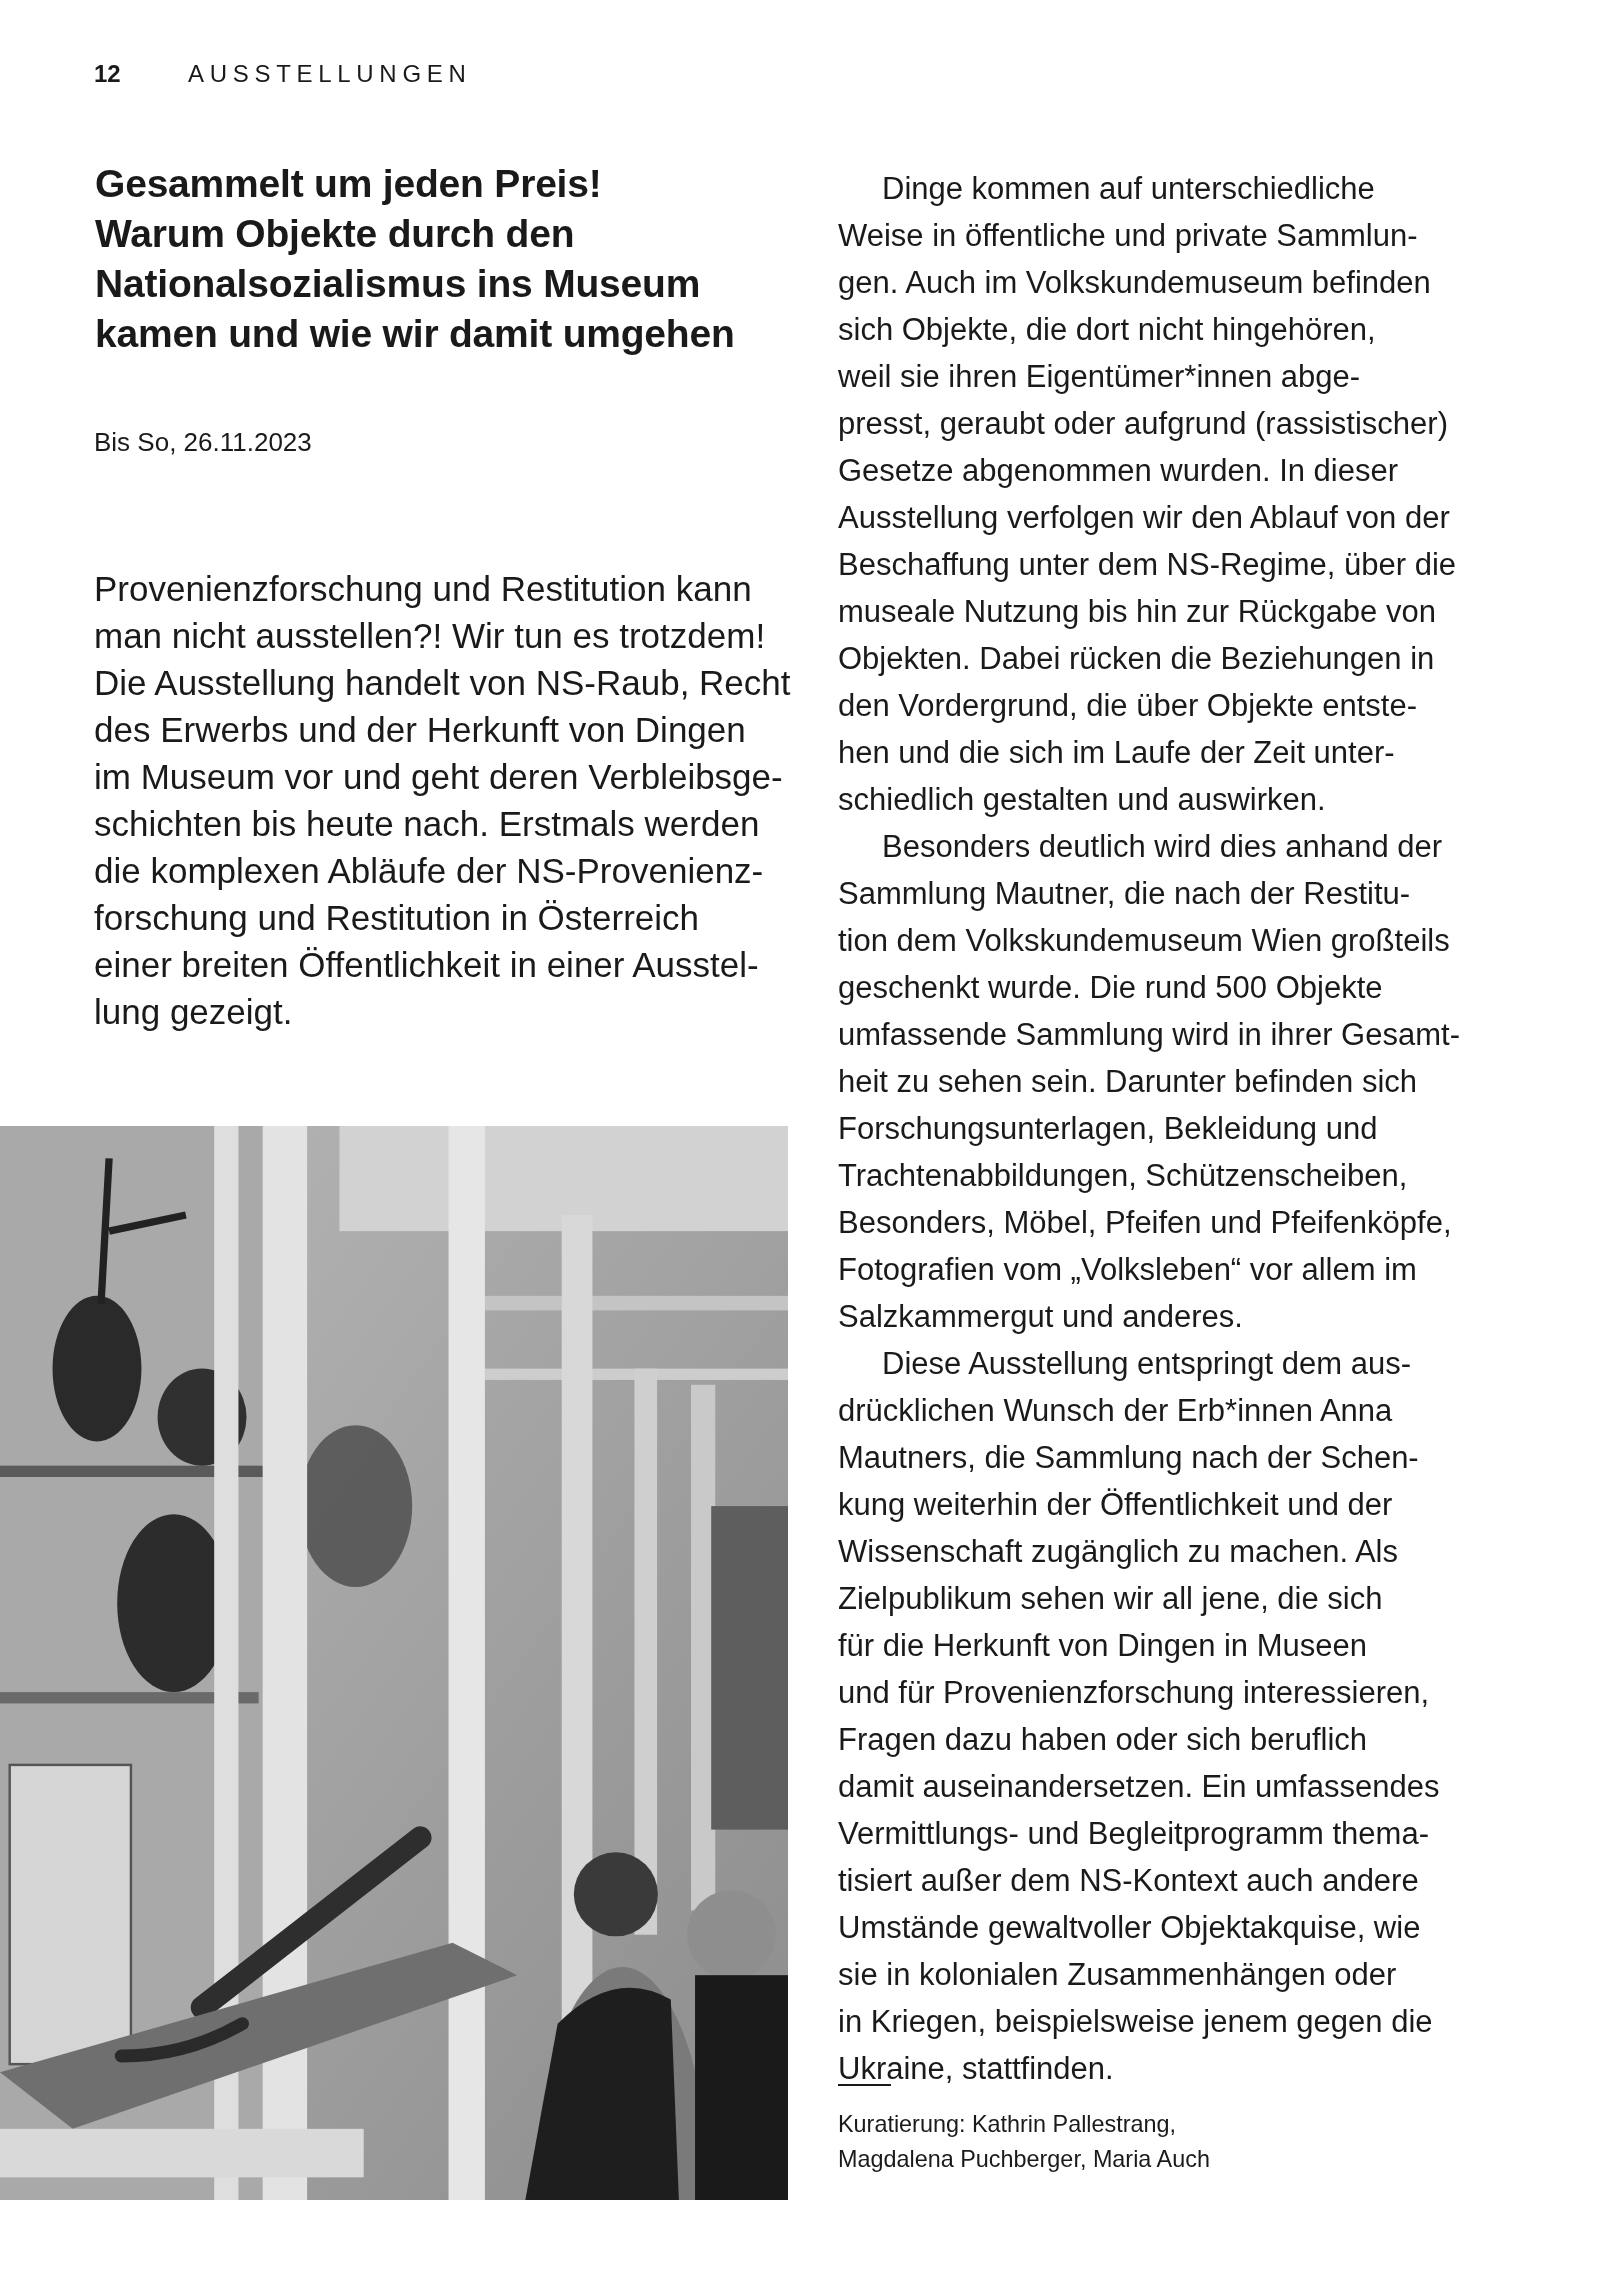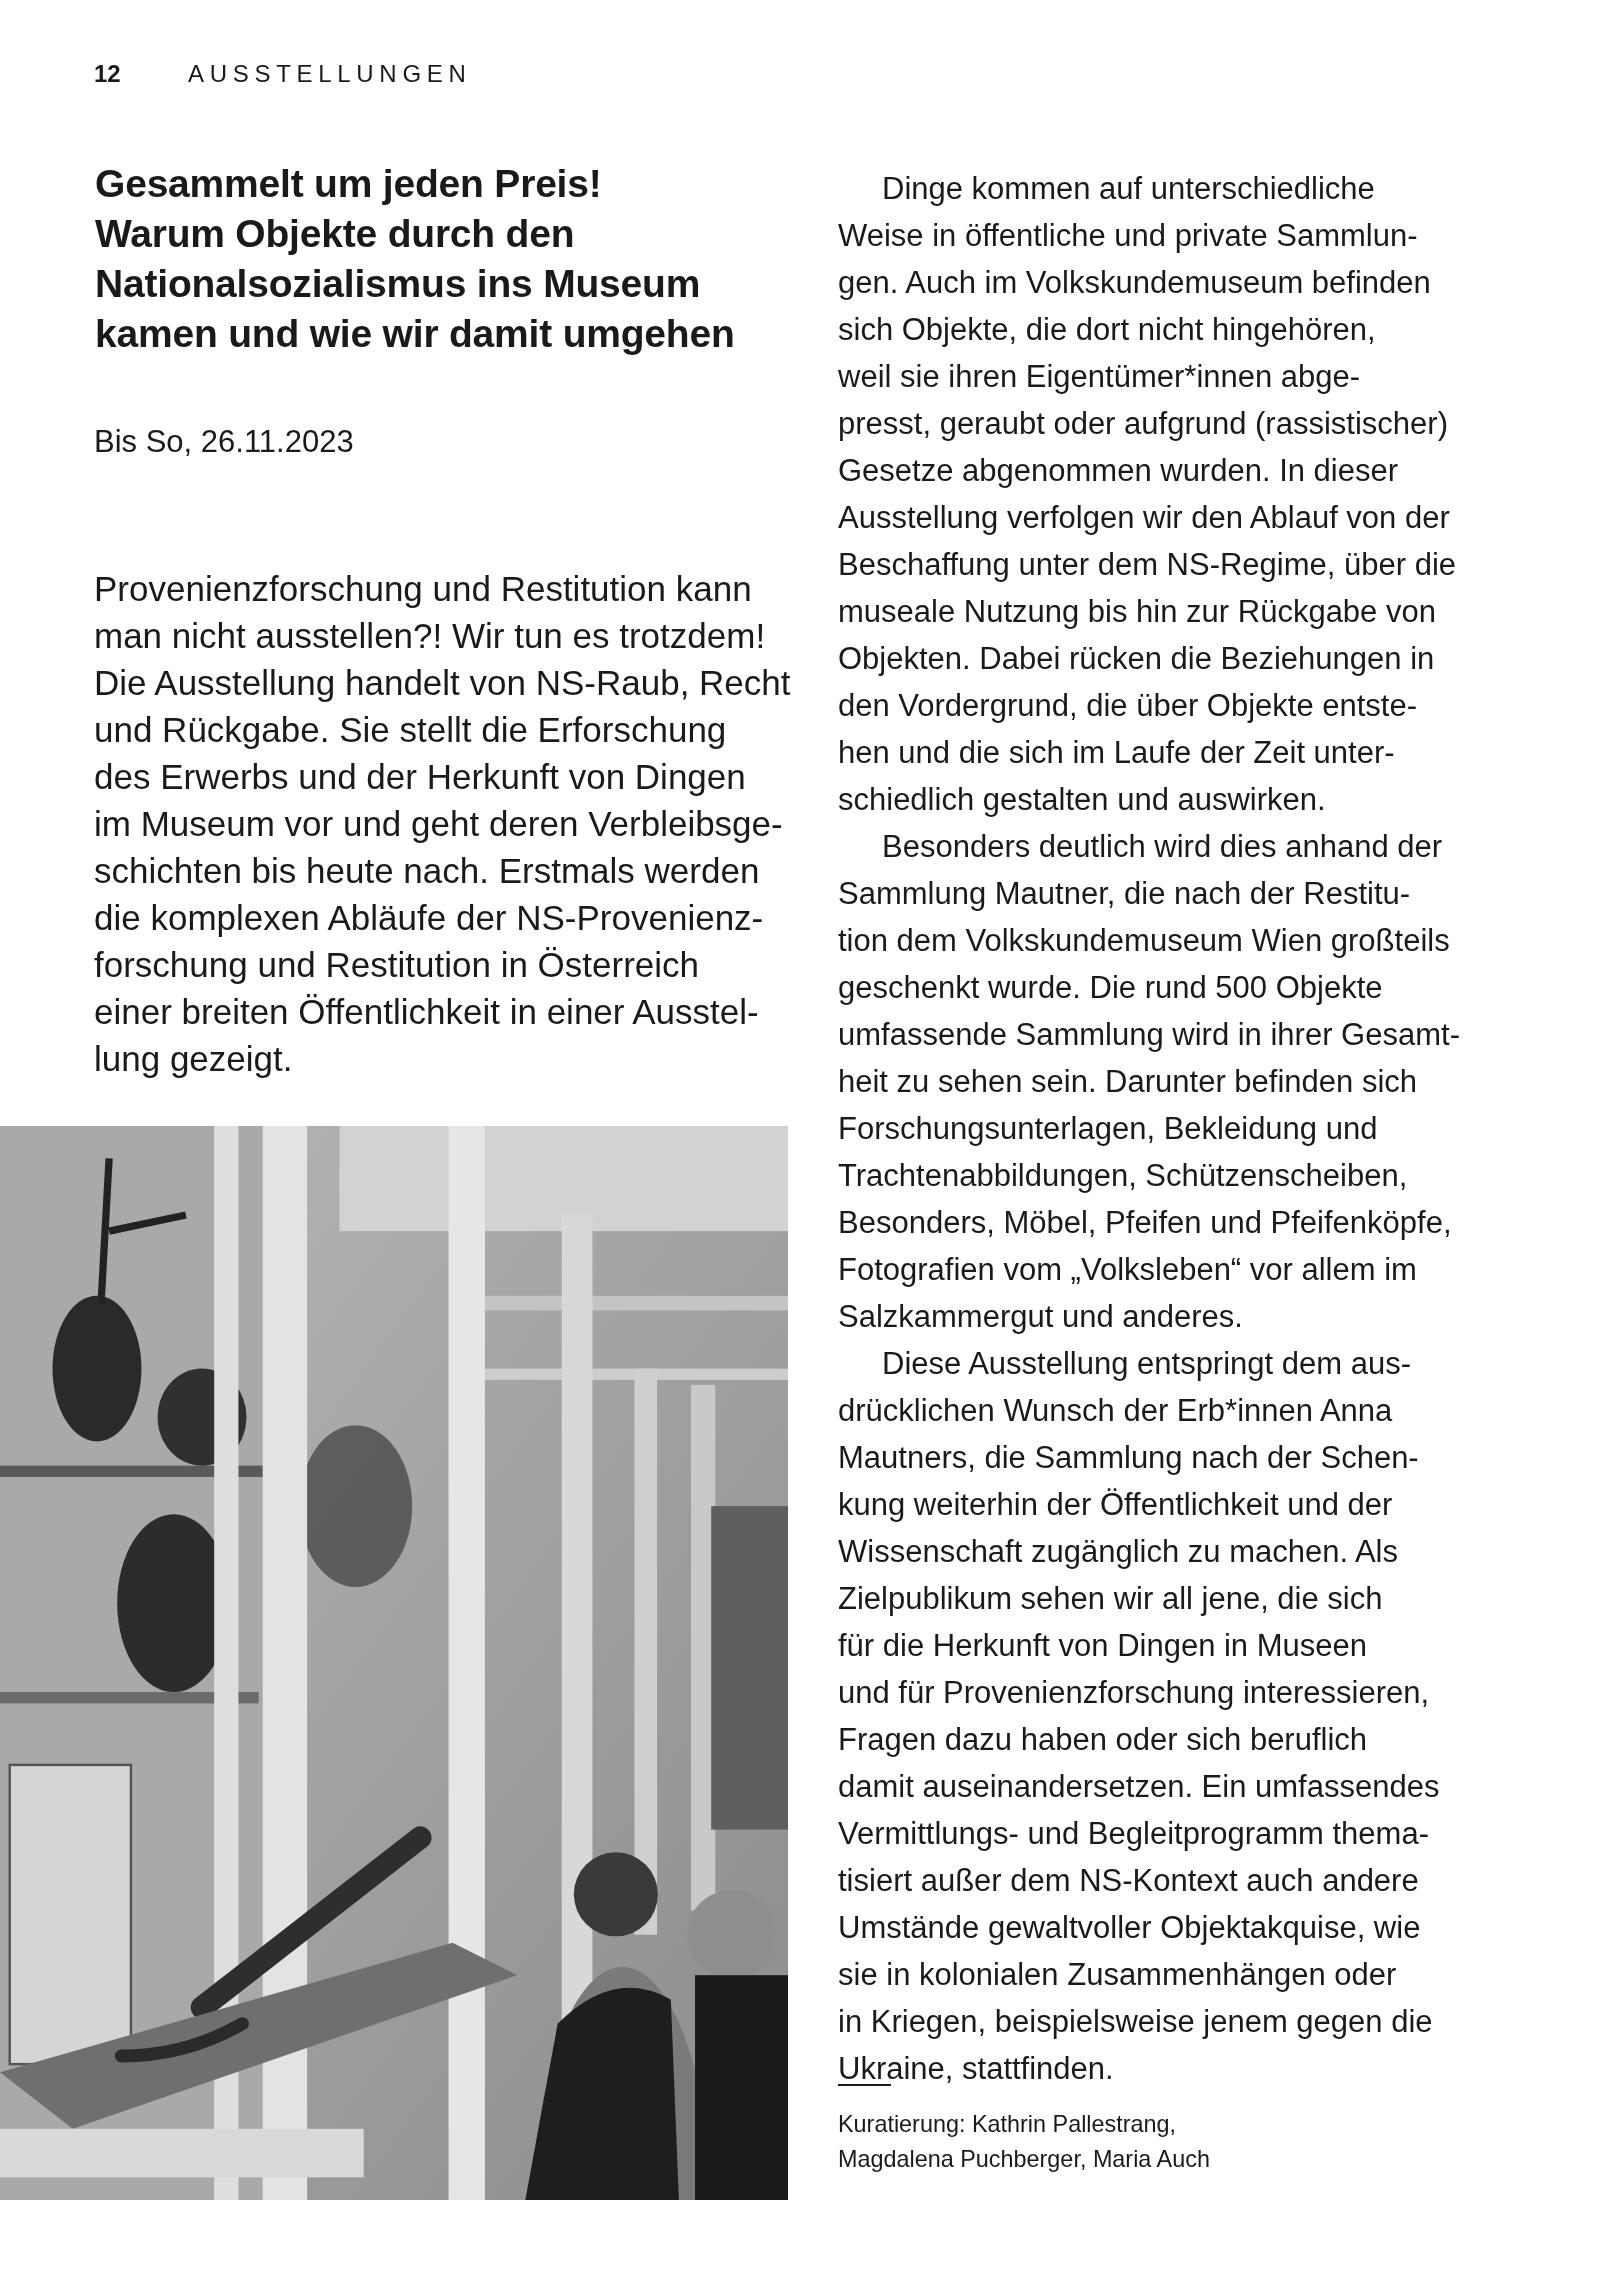--- a/index.html
+++ b/index.html
@@ -9,21 +9,21 @@
   }
   .running-head { position: absolute; top: 58px; left: 94px; height: 32px; display: flex; align-items: center; }
   .page-num { font-weight: bold; font-size: 24px; letter-spacing: 0; width: 94px; }
   .section-label { font-size: 24px; letter-spacing: 5.7px; font-weight: normal; }
 
   .title {
     position: absolute; left: 94px; top: 158px; width: 712px;
     font-size: 39px; line-height: 50px; font-weight: bold; margin: 1px; letter-spacing: -0.2px;
   }
   .title span { display: block; white-space: nowrap; }
-  .date { position: absolute; left: 94px; top: 422px; font-size: 31px; line-height: 40px; }
+  .date { position: absolute; left: 94px; top: 422px; font-size: 26px; line-height: 40px; }
   .intro {
     position: absolute; left: 94px; top: 565px; width: 712px;
     font-size: 35px; line-height: 47px; margin: 0;
   }
   .line { display: block; white-space: nowrap; }
 
   .photo {
     position: absolute; left: 0; top: 1126px; width: 788px; height: 1074px;
     background: #8a8a8a; overflow: hidden;
   }
@@ -53,21 +53,20 @@
   <span>Nationalsozialismus ins Museum</span>
   <span>kamen und wie wir damit umgehen</span>
 </h1>
 
 <div class="date">Bis So, 26.11.2023</div>
 
 <p class="intro">
   <span class="line">Provenienzforschung und Restitution kann</span>
   <span class="line">man nicht ausstellen?! Wir tun es trotzdem!</span>
   <span class="line">Die Ausstellung handelt von NS-Raub, Recht</span>
-  <span class="line">und Rückgabe. Sie stellt die Erforschung</span>
   <span class="line">des Erwerbs und der Herkunft von Dingen</span>
   <span class="line">im Museum vor und geht deren Verbleibsge-</span>
   <span class="line">schichten bis heute nach. Erstmals werden</span>
   <span class="line">die komplexen Abläufe der NS-Provenienz-</span>
   <span class="line">forschung und Restitution in Österreich</span>
   <span class="line">einer breiten Öffentlichkeit in einer Ausstel-</span>
   <span class="line">lung gezeigt.</span>
 </p>
 
 <figure class="photo" style="margin:0;">

